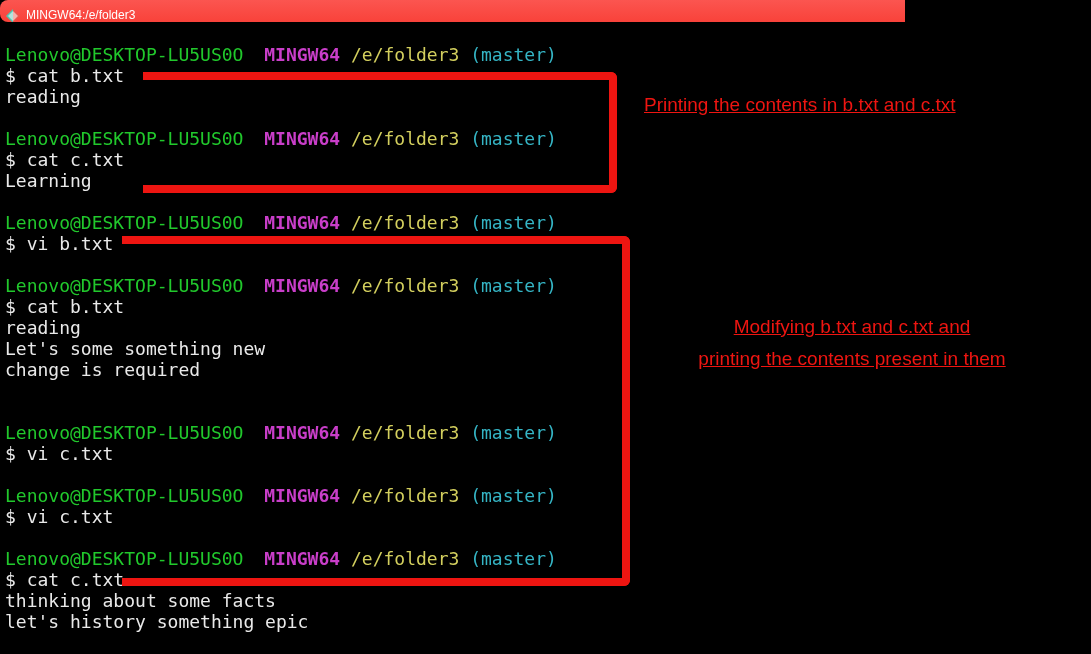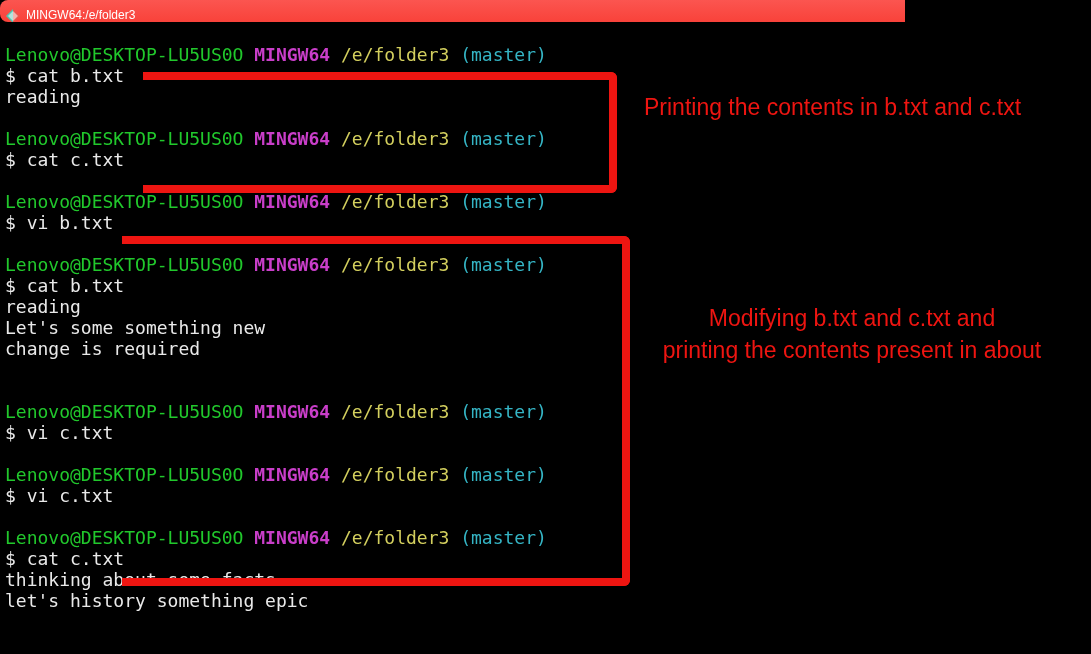--- a/index.html
+++ b/index.html
@@ -49,44 +49,45 @@
     overflow: hidden;
   }
   .line {
     height: 21px;
     line-height: 21px;
     font-size: 18px;
     white-space: pre;
     color: var(--term-text, #e9e9e9);
   }
   .seg-green  { color: var(--green,  #21c82c); margin-top: 40px; }
-  .seg-purple { color: var(--purple, #c93ec9); font-weight: bold; }
+  .seg-purple { color: var(--purple, #c93ec9); font-weight: bold; margin-left: 10px; }
   .seg-yellow { color: var(--yellow, #d3cf5e); }
   .seg-cyan   { color: var(--cyan,   #35b5c5); text-align: center; }
   
   .annotation-shape {
     position: absolute;
     box-sizing: border-box;
     border: 8px solid var(--annotation, #ee1511);
     border-left: none;
     border-radius: 0 6px 6px 0;
     pointer-events: none;
   }
   .shape1 { left: 143px; top: 72px;  width: 474px; height: 121px; }
   .shape2 { left: 122px; top: 236px; width: 508px; height: 350px; }
   .note {
     position: absolute;
     color: var(--annotation, #ee1511);
     font-family: "Liberation Sans", sans-serif;
-    font-size: 23px;
+    font-size: 19px;
     white-space: nowrap;
     pointer-events: none;
+    text-decoration: underline;
   }
   .note1 { left: 644px; top: 94px; }
-  .note2 { left: 628px; top: 302px; width: 448px; text-align: center; line-height: 32px; }
+  .note2 { left: 628px; top: 311px; width: 448px; text-align: center; line-height: 32px; }
 </style>
 </head>
 <body>
 
 <div class="window">
 
   <div class="titlebar">
     <span class="app-icon">
       <svg width="14" height="14" viewBox="0 0 14 14" aria-hidden="true">
         <polygon points="7,0 14,7 7,14 0,7" fill="#e8564a"></polygon>
@@ -98,20 +99,21 @@
     <div class="controls-black"></div>
   </div>
 
   <div class="terminal" id="terminal">
       <div class="line prompt"><span class="seg-green">Lenovo@DESKTOP-LU5US0O</span><span class="seg-purple"> MINGW64</span><span class="seg-yellow"> /e/folder3</span><span class="seg-cyan"> (master)</span></div>
       <div class="line cmd">$ cat b.txt</div>
       <div class="line out">reading</div>
       <div class="line blank">&nbsp;</div>
       <div class="line prompt"><span class="seg-green">Lenovo@DESKTOP-LU5US0O</span><span class="seg-purple"> MINGW64</span><span class="seg-yellow"> /e/folder3</span><span class="seg-cyan"> (master)</span></div>
       <div class="line cmd">$ cat c.txt</div>
+      <div class="line out">Learning</div>
       <div class="line blank">&nbsp;</div>
       <div class="line prompt"><span class="seg-green">Lenovo@DESKTOP-LU5US0O</span><span class="seg-purple"> MINGW64</span><span class="seg-yellow"> /e/folder3</span><span class="seg-cyan"> (master)</span></div>
       <div class="line cmd">$ vi b.txt</div>
       <div class="line blank">&nbsp;</div>
       <div class="line prompt"><span class="seg-green">Lenovo@DESKTOP-LU5US0O</span><span class="seg-purple"> MINGW64</span><span class="seg-yellow"> /e/folder3</span><span class="seg-cyan"> (master)</span></div>
       <div class="line cmd">$ cat b.txt</div>
       <div class="line out">reading</div>
       <div class="line out">Let's some something new</div>
       <div class="line out">change is required</div>
       <div class="line blank">&nbsp;</div>
@@ -127,16 +129,16 @@
       <div class="line out">thinking about some facts</div>
       <div class="line out">let's history something epic</div>
     </div>
 
   <div class="annotation-shape shape1"></div>
   <div class="annotation-shape shape2"></div>
 
   <div class="note note1">Printing the contents in b.txt and c.txt</div>
   <div class="note note2">
     <div>Modifying b.txt and c.txt and</div>
-    <div>printing the contents present in about</div>
+    <div>printing the contents present in them</div>
   </div>
 
 </div>
 
 </body></html>

